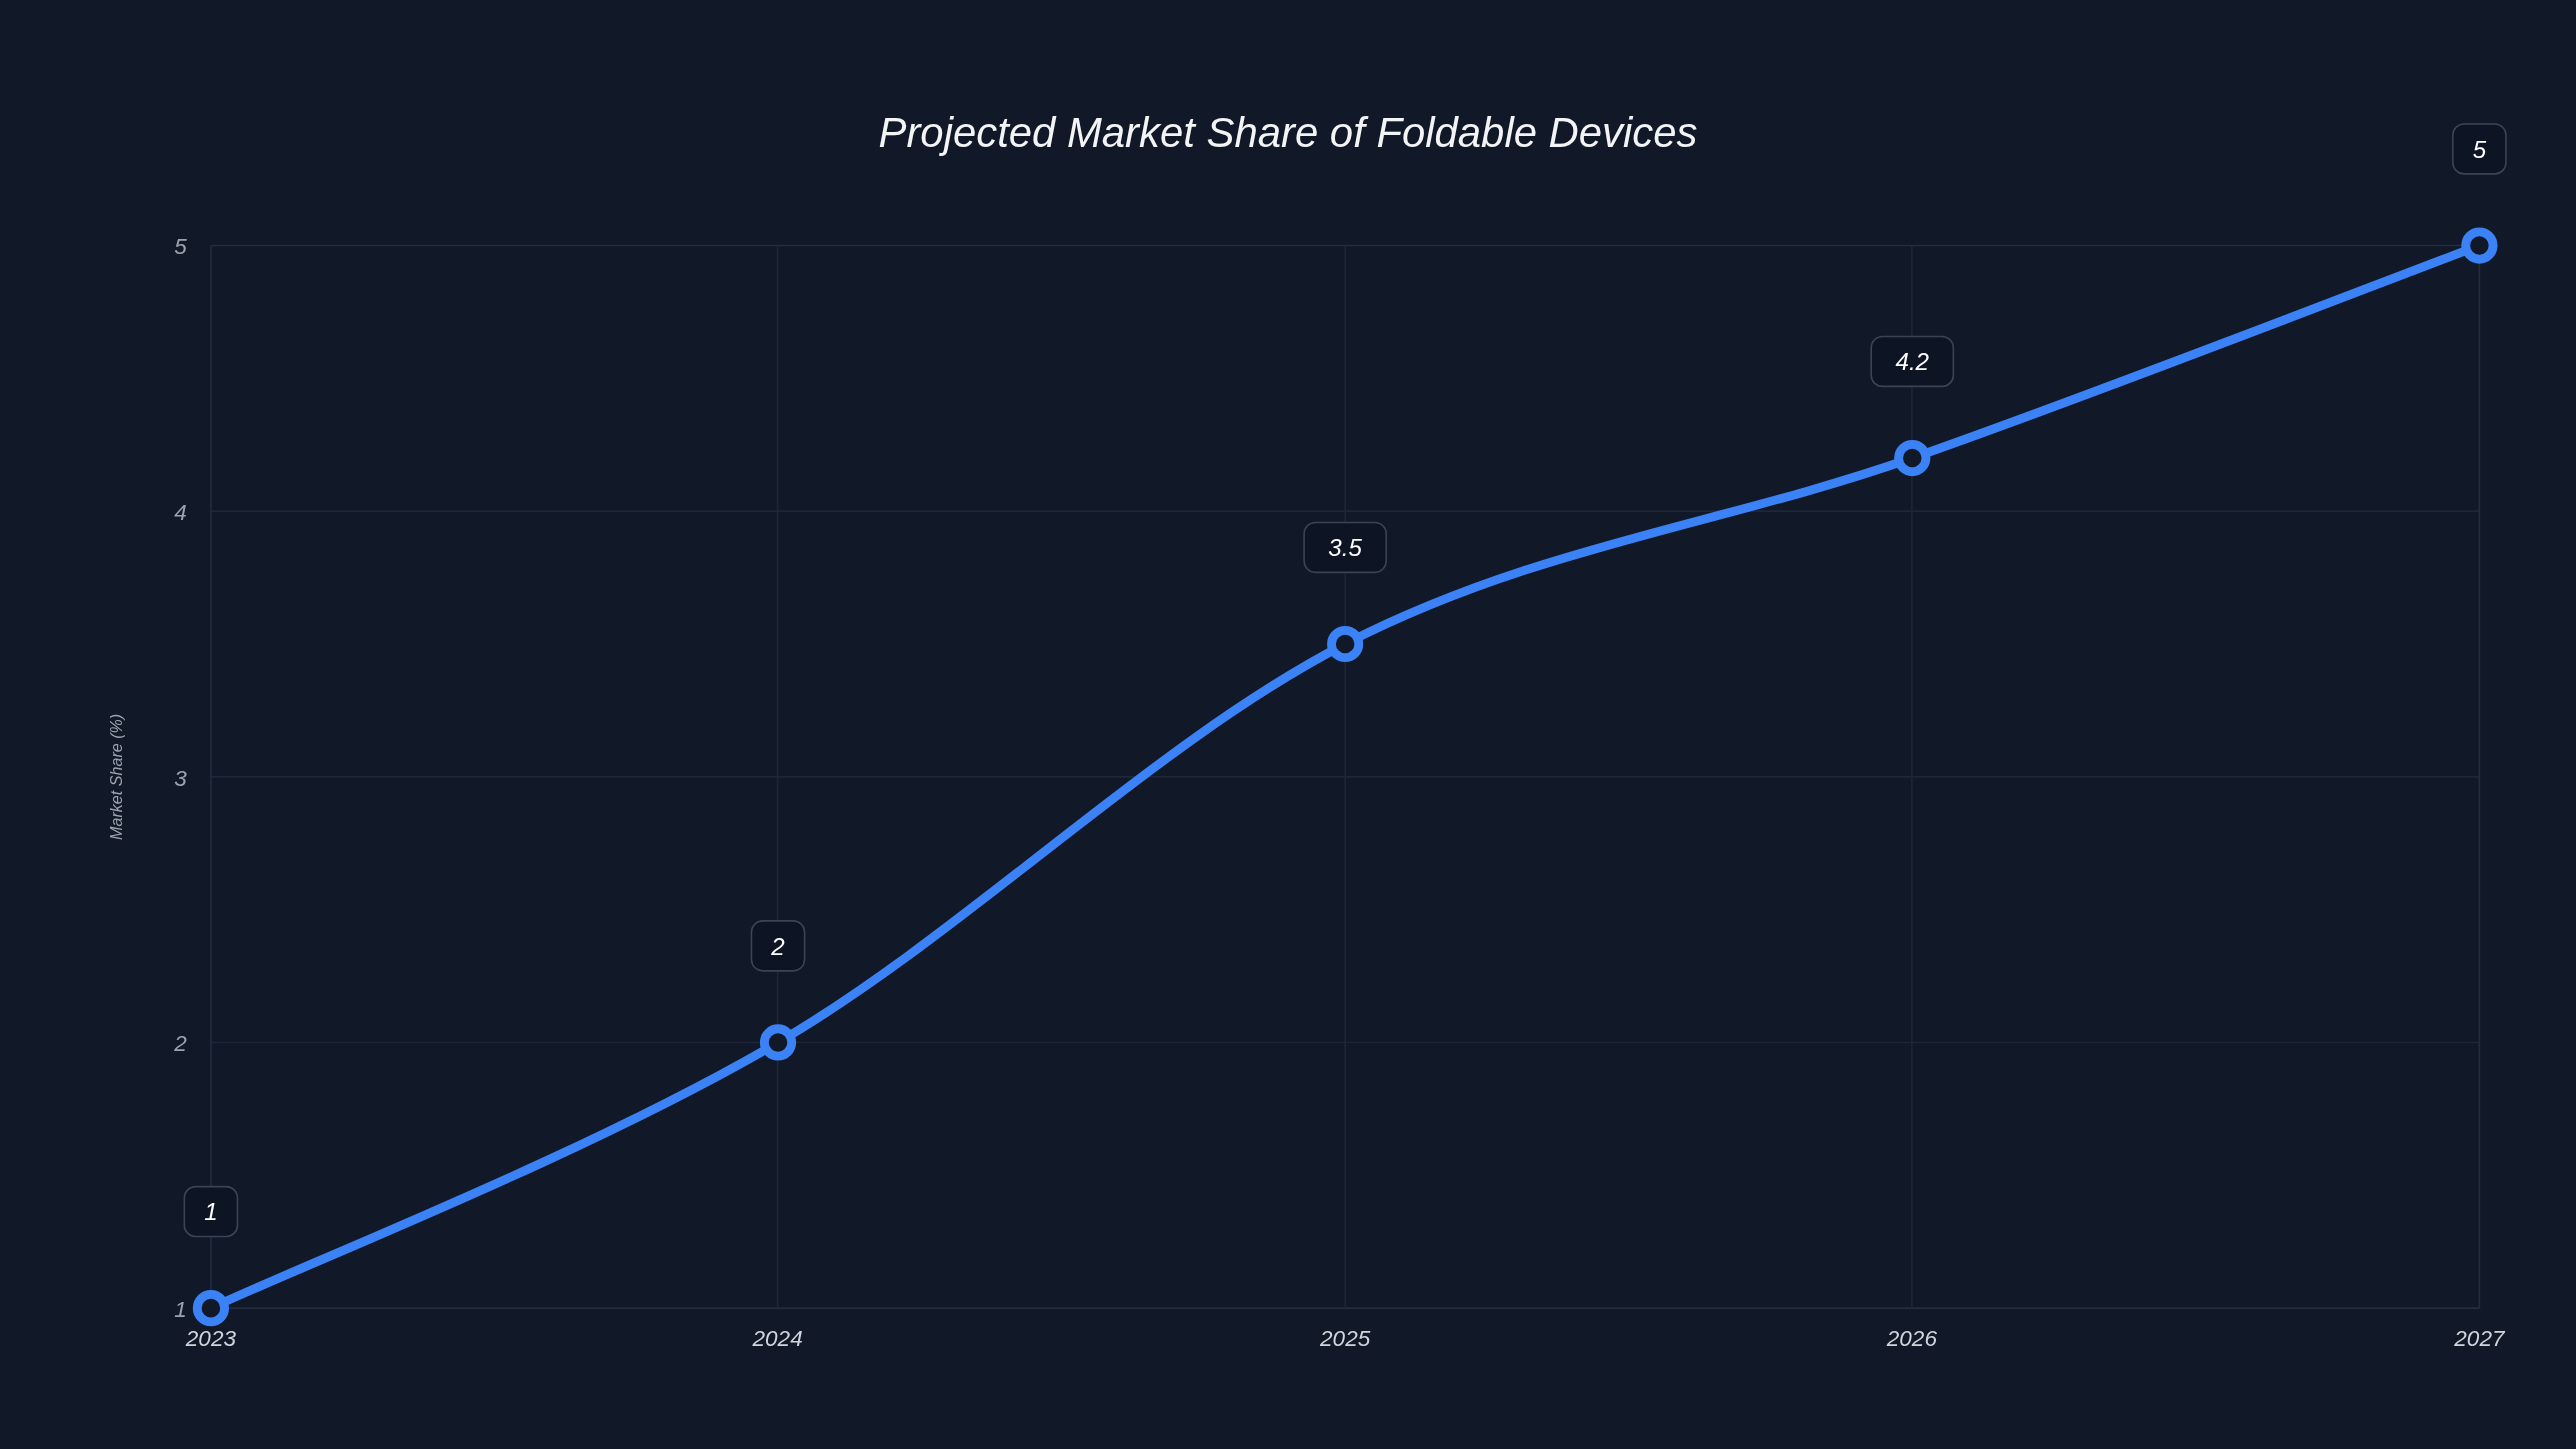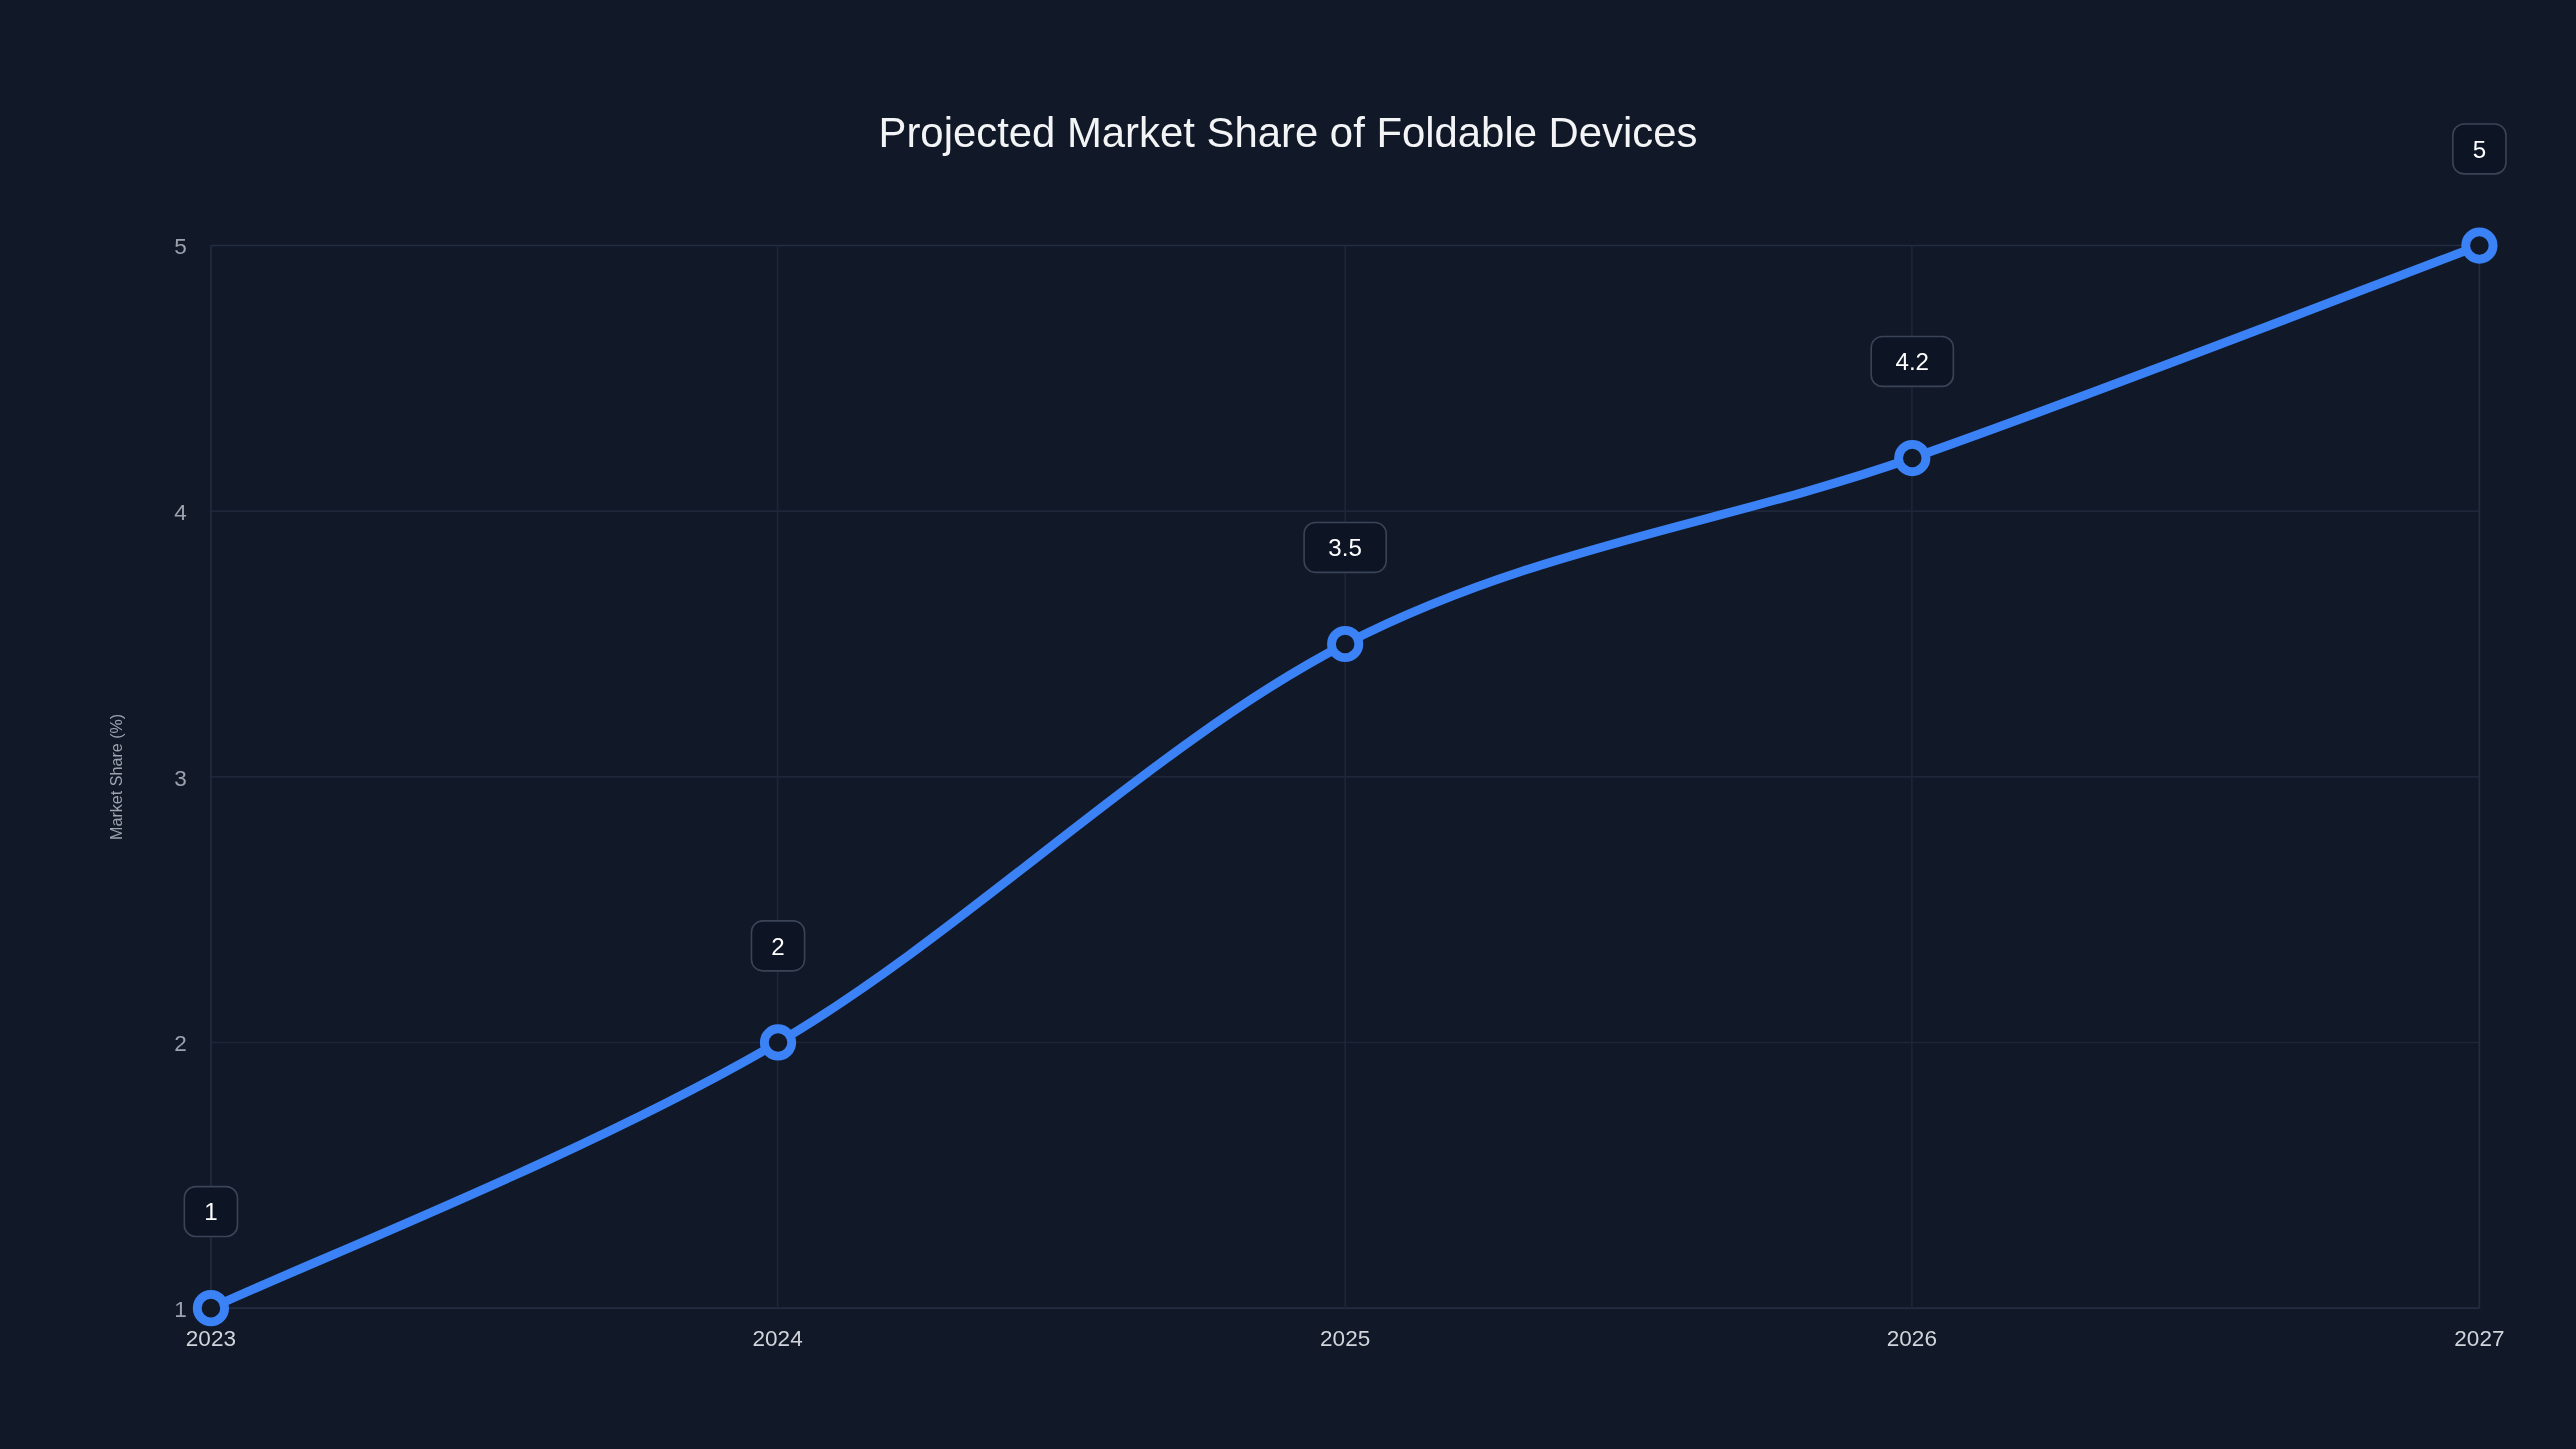--- a/index.html
+++ b/index.html
@@ -12,20 +12,21 @@
     height: 1449px;
     overflow: hidden;
     font-family: "Liberation Sans", sans-serif;
     -webkit-font-smoothing: antialiased;
   }
   #chart-root {
     position: relative;
     width: 2576px;
     height: 1449px;
     background: #111827;
+    font-style: italic;
   }
   svg.chart-svg {
     position: absolute;
     inset: 0;
     width: 2576px;
     height: 1449px;
     display: block;
   }
   .chart-title {
     font-size: 52px;

